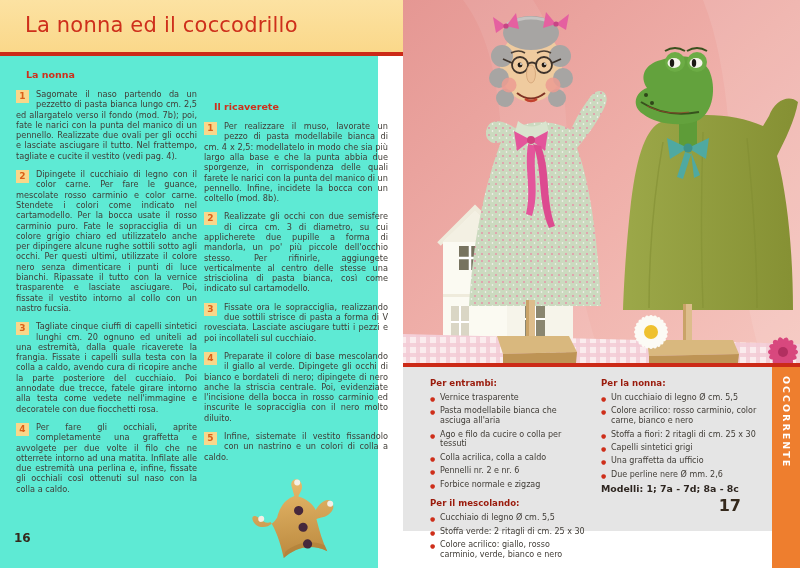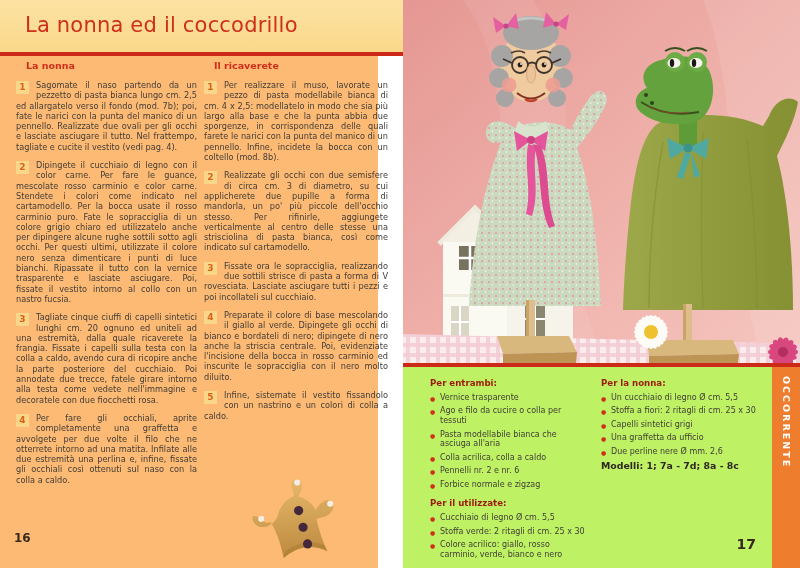--- a/index.html
+++ b/index.html
@@ -1,50 +1,50 @@
 <!DOCTYPE html>
 <html><head>
 <meta charset="utf-8">
 <style>
   html,body{margin:0;padding:0;background:#fff;}
   #spread{
     position:relative;width:800px;height:568px;overflow:hidden;
     font-family:"DejaVu Sans",sans-serif;-webkit-font-smoothing:antialiased;
   }
   
-  .left-page{position:absolute;left:0;top:0;width:378px;height:568px;background:#fdba74;}
+  .left-page{position:absolute;left:0;top:0;width:378px;height:568px;background:#5eead4;}
   .header-band{position:absolute;left:0;top:0;width:403px;height:52px;
     background:linear-gradient(#FCE2A2,#FAD88A);}
   .page-title{position:absolute;left:25px;top:13px;font-size:21px;color:#CE2F1B;letter-spacing:.2px;}
   .rule-left{position:absolute;left:0;top:52px;width:403px;height:4px;background:#CC2A18;}
-  .columns{position:absolute;left:16px;top:60px;width:372px;display:flex;gap:7px;}
+  .columns{position:absolute;left:16px;top:69px;width:372px;display:flex;gap:7px;align-items:center;}
   .col1{width:181px;}
   .col2{width:184px;}
   .col-heading{color:#CE2F1B;font-weight:bold;font-size:9.5px;margin:0 0 9px 10px;}
   .step{margin-bottom:8px;font-size:8.2px;line-height:10.3px;color:#403C36;text-align:justify;overflow:hidden;}
   .step::after{content:"";display:block;clear:both;}
   .step .step-num{float:left;width:13px;height:13px;background:#F9D78A;color:#DB6018;
     font-weight:bold;font-size:9px;line-height:13px;text-align:center;margin:1px 7px 3px 0;}
   .pagenum{position:absolute;font-size:12px;font-weight:bold;color:#35291C;}
   .pagenum-left{left:14px;top:531px;}
   .crown{position:absolute;left:244px;top:470px;transform:rotate(-5deg);}
   
   .photo{position:absolute;left:403px;top:0;width:397px;height:363px;}
   .rule-right{position:absolute;left:403px;top:363px;width:397px;height:4px;background:#CC2A18;}
-  .panel{position:absolute;left:403px;top:367px;width:369px;height:201px;background:#bef264;}
+  .panel{position:absolute;left:403px;top:367px;width:369px;height:164px;background:#e5e5e5;}
   .panel-content{position:absolute;left:27px;top:9px;right:10px;display:flex;gap:13px;}
   .panel-colA{width:158px;flex:0 0 158px;}
   .panel-colB{flex:1;}
   .panel-heading{color:#9A1B0C;font-weight:bold;font-size:8.6px;margin:2px 0 5px;}
   .panel-heading.second{margin-top:9px;}
   .panel-item{position:relative;font-size:8px;line-height:9.8px;color:#403C36;
     padding-left:10px;margin-bottom:3.6px;}
   .panel-item .bullet{position:absolute;left:0;top:1px;color:#CE2F1B;font-size:6px;}
   .models-line{font-weight:bold;font-size:9.4px;color:#2E2620;}
-  .pagenum-right{position:absolute;right:16px;bottom:16px;font-size:14px;font-weight:bold;color:#35291C;}
+  .pagenum-right{position:absolute;right:31px;bottom:16px;font-size:16px;font-weight:bold;color:#35291C;}
   .tab{position:absolute;left:772px;top:367px;width:28px;height:201px;background:#EE7E2E;}
   .tab-label{position:absolute;top:9px;left:50%;transform:translateX(-50%);
     writing-mode:vertical-rl;text-orientation:mixed;
     color:#FFFFFF;font-weight:bold;font-size:9.5px;letter-spacing:2px;white-space:nowrap;}
 </style>
 </head>
 <body>
 
 <div id="spread">
 
@@ -269,37 +269,38 @@
   </svg>
 
   <div class="rule-right"></div>
 
   <div class="panel">
     <div class="panel-content">
       <div class="panel-colA">
         <div class="panel-heading">Per entrambi:</div>
         <div>
             <div class="panel-item"><span class="bullet">●</span>Vernice trasparente</div>
+            <div class="panel-item"><span class="bullet">●</span>Pasta modellabile bianca che asciuga all'aria</div>
             <div class="panel-item"><span class="bullet">●</span>Ago e filo da cucire o colla per tessuti</div>
-            <div class="panel-item"><span class="bullet">●</span>Pasta modellabile bianca che asciuga all'aria</div>
             <div class="panel-item"><span class="bullet">●</span>Colla acrilica, colla a caldo</div>
             <div class="panel-item"><span class="bullet">●</span>Pennelli nr. 2 e nr. 6</div>
             <div class="panel-item"><span class="bullet">●</span>Forbice normale e zigzag</div>
           </div>
-        <div class="panel-heading second">Per il utilizzate:</div>
+        <div class="panel-heading second">Per il mescolando:</div>
         <div>
             <div class="panel-item"><span class="bullet">●</span>Cucchiaio di legno Ø cm. 5,5</div>
             <div class="panel-item"><span class="bullet">●</span>Stoffa verde: 2 ritagli di cm. 25 x 30</div>
             <div class="panel-item"><span class="bullet">●</span>Colore acrilico: giallo, rosso carminio, verde, bianco e nero</div>
           </div>
       </div>
       <div class="panel-colB">
         <div class="panel-heading">Per la nonna:</div>
         <div>
             <div class="panel-item"><span class="bullet">●</span>Un cucchiaio di legno Ø cm. 5,5</div>
+            <div class="panel-item"><span class="bullet">●</span>Colore acrilico: rosso carminio, color carne, bianco e nero</div>
             <div class="panel-item"><span class="bullet">●</span>Stoffa a fiori: 2 ritagli di cm. 25 x 30</div>
             <div class="panel-item"><span class="bullet">●</span>Capelli sintetici grigi</div>
             <div class="panel-item"><span class="bullet">●</span>Una graffetta da ufficio</div>
             <div class="panel-item"><span class="bullet">●</span>Due perline nere Ø mm. 2,6</div>
           </div>
         <div class="models-line">Modelli: 1; 7a - 7d; 8a - 8c</div>
       </div>
     </div>
     <div class="pagenum-right">17</div>
   </div>

